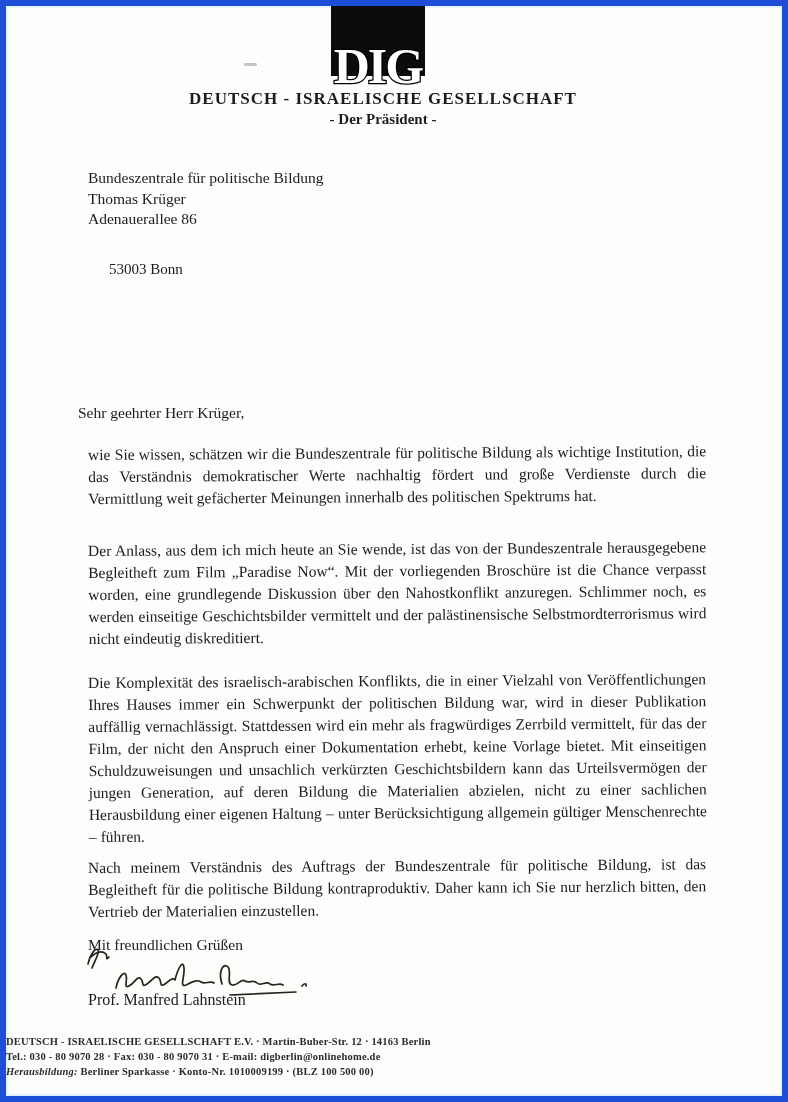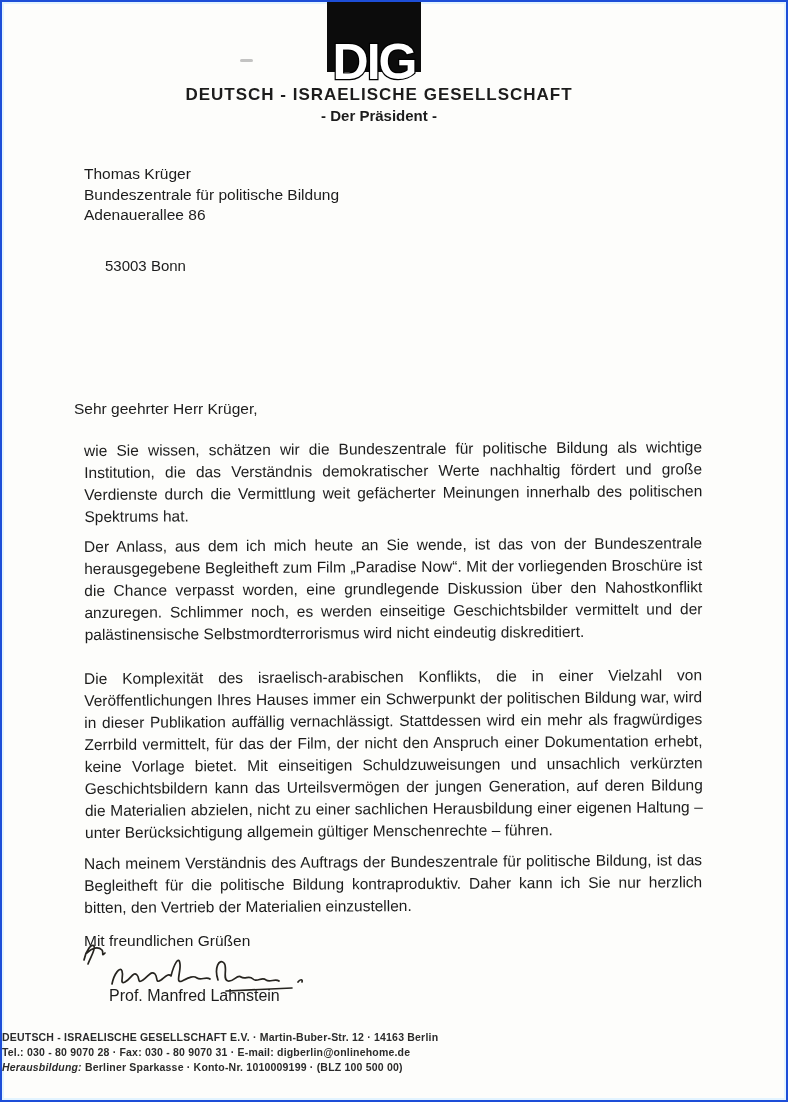--- a/index.html
+++ b/index.html
@@ -1,23 +1,23 @@
 <!DOCTYPE html>
 <html><head>
 <meta charset="utf-8">
 <style>
   * { margin:0; padding:0; box-sizing:border-box; }
   html,body { background:#ffffff; }
   .page {
     position:relative;
     width:788px; height:1102px;
-    border:2px solid #1d4ed8;
+    border:6px solid #1d4ed8;
     box-shadow: inset 0 0 0 2px #e3f4ff;
     background:#fdfdfb;
-    font-family:Liberation Sans, sans-serif;
+    font-family:Liberation Serif, serif;
     color:#1c1c1c;
     overflow:hidden;
   }
   .abs { position:absolute; }
 
   .logo-box {
     left:325px; top:0; width:94px; height:70px;
     background:#0c0c0c;
     display:flex; align-items:flex-end; justify-content:center;
     overflow:visible;
@@ -52,21 +52,21 @@
     font-size:15.5px; line-height:22px; text-align:justify;
     transform:rotate(-0.35deg); transform-origin:0 0;
   }
   .p1 { top:438px; }
   .p2 { top:534px; }
   .p3 { top:666px; }
   .p4 { top:851px; }
 
   .closing { left:82px; top:924px; font-size:15.5px;margin-top:6px; }
   .sig-svg { left:74px; top:936px; }
-  .signed-name { left:82px; top:985px; font-size:16px;margin-left:25px; }
+  .signed-name { left:82px; top:985px; font-size:16px; }
 
   .footer {
     left:0; width:776px; top:1028px; text-align:left;
     font-size:10.5px; font-weight:700; line-height:15px; color:#2b2b2b;
     letter-spacing:.2px;
   }
   .footer .it { font-style:italic; }
 </style>
 </head>
 <body>
@@ -75,22 +75,22 @@
 
   <div class="abs logo-box">
     <span>DIG</span>
   </div>
   <div class="abs artifact"></div>
 
   <div class="abs org-name">DEUTSCH - ISRAELISCHE GESELLSCHAFT</div>
   <div class="abs org-subtitle">- Der Präsident -</div>
 
   <div class="abs recipient">
+    <div>Bundeszentrale für politische Bildung</div>
     <div>Thomas Krüger</div>
-    <div>Bundeszentrale für politische Bildung</div>
     <div>Adenauerallee 86</div>
   </div>
   <div class="abs postal-city">53003 Bonn</div>
 
 
   <div class="abs salutation">Sehr geehrter Herr Krüger,</div>
 
   <div class="abs para p1">wie Sie wissen, schätzen wir die Bundeszentrale für politische Bildung als wichtige Institution, die das Verständnis demokratischer Werte nachhaltig fördert und große Verdienste durch die Vermittlung weit gefächerter Meinungen innerhalb des politischen Spektrums hat.</div>
   <div class="abs para p2">Der Anlass, aus dem ich mich heute an Sie wende, ist das von der Bundeszentrale herausgegebene Begleitheft zum Film „Paradise Now“. Mit der vorliegenden Broschüre ist die Chance verpasst worden, eine grundlegende Diskussion über den Nahostkonflikt anzuregen. Schlimmer noch, es werden einseitige Geschichtsbilder vermittelt und der palästinensische Selbstmordterrorismus wird nicht eindeutig diskreditiert.</div>
   <div class="abs para p3">Die Komplexität des israelisch-arabischen Konflikts, die in einer Vielzahl von Veröffentlichungen Ihres Hauses immer ein Schwerpunkt der politischen Bildung war, wird in dieser Publikation auffällig vernachlässigt. Stattdessen wird ein mehr als fragwürdiges Zerrbild vermittelt, für das der Film, der nicht den Anspruch einer Dokumentation erhebt, keine Vorlage bietet. Mit einseitigen Schuldzuweisungen und unsachlich verkürzten Geschichtsbildern kann das Urteilsvermögen der jungen Generation, auf deren Bildung die Materialien abzielen, nicht zu einer sachlichen Herausbildung einer eigenen Haltung – unter Berücksichtigung allgemein gültiger Menschenrechte – führen.</div>

